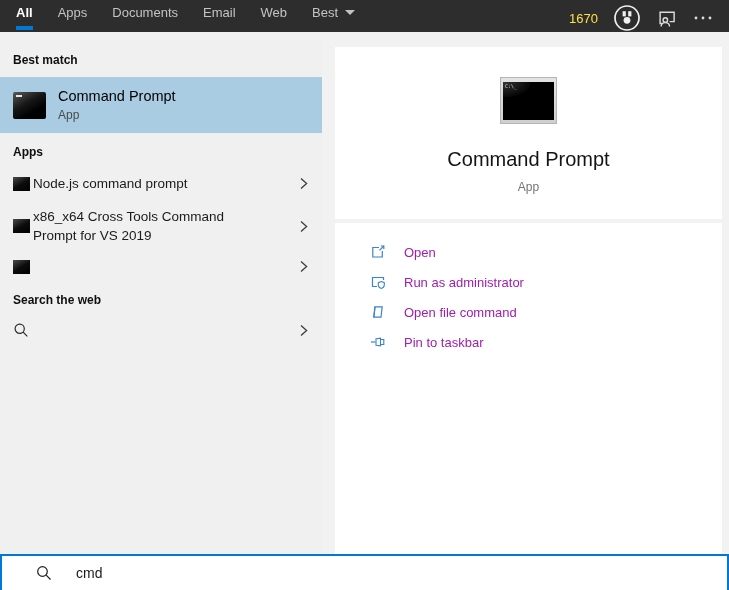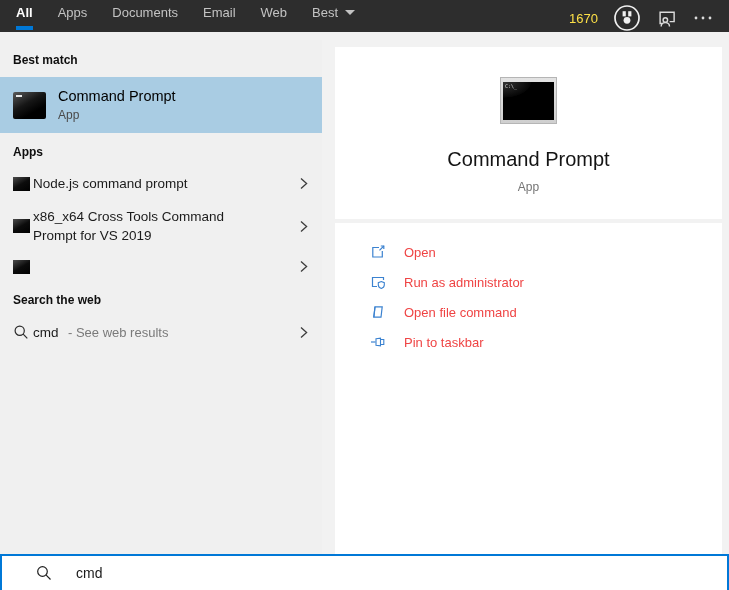--- a/index.html
+++ b/index.html
@@ -103,21 +103,21 @@
     position:absolute; top:1px; left:2px;
     font-family:"DejaVu Sans Mono", monospace;
     font-size:5px; color:#dddddd; letter-spacing:0;
   }
   .preview-title { margin-top:24px; font-size:20px; color:#141414; }
   .preview-sub { margin-top:9px; font-size:12px; color:#757575; }
 
   .action-row {
     display:flex; align-items:center; gap:18px;
     height:30px; padding-left:35px;
-    font-size:13px; color:#ef4444; cursor:default;
+    font-size:13px; color:#a21caf; cursor:default;
   }
   .action-icon { flex:none; display:flex; color:#3b82d0; }
 
   
   .search-bar {
     position:absolute; left:0; right:0; bottom:0; height:36px;
     background:#ffffff;
     border:2px solid #0078d7; border-bottom:none;
     display:flex; align-items:center;
     padding-left:34px;
@@ -216,24 +216,20 @@
 
   <div class="section-header">Search the web</div>
 
   <div class="app-row">
     <span class="web-glass">
       <svg width="16" height="16" viewBox="0 0 16 16">
         <circle cx="6.7" cy="6.7" r="4.6" fill="none" stroke="currentColor" stroke-width="1.2"></circle>
         <line x1="10.2" y1="10.2" x2="14.3" y2="14.3" stroke="currentColor" stroke-width="1.2"></line>
       </svg>
     </span>
-    <span class="web-label">
-      <span class="web-q">cmd</span>
-      <span class="web-suffix">- See web results</span>
-    </span>
     <span class="chevron">
       <svg width="13" height="15" viewBox="0 0 13 15">
           <path d="M4 2.5 L9.6 7.5 L4 12.5" fill="none" stroke="currentColor" stroke-width="1.3"></path>
         </svg>
     </span>
   </div>
 </div>
 
 <div class="right-area">
 

